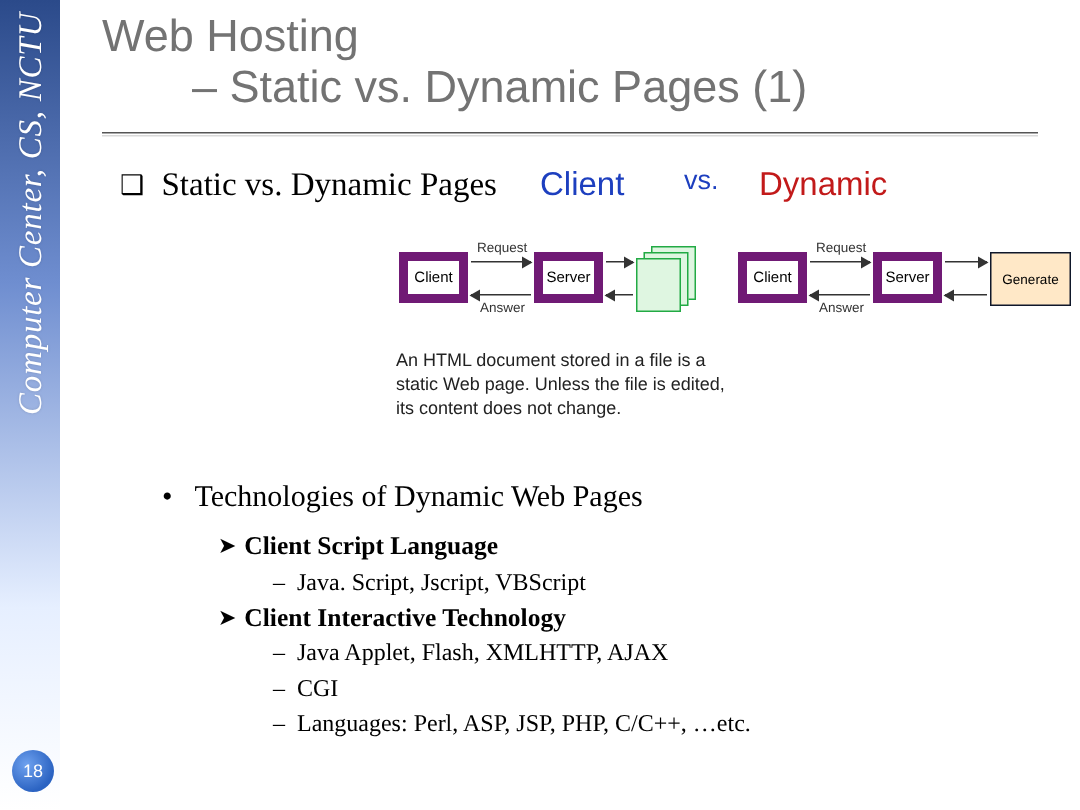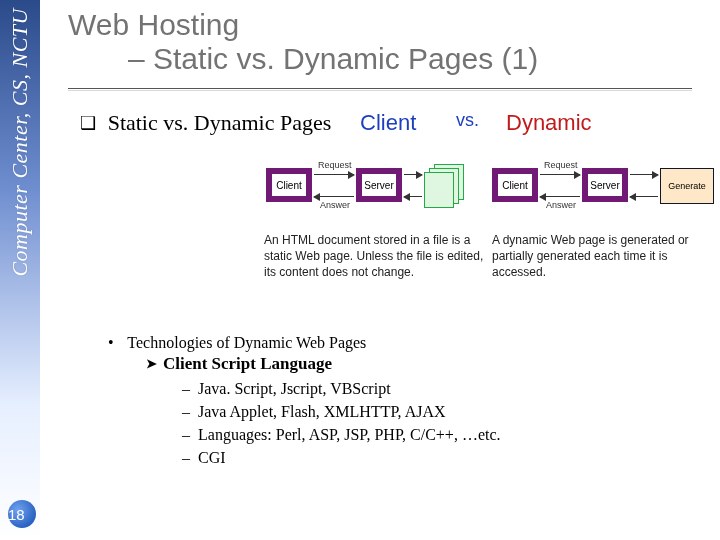--- a/index.html
+++ b/index.html
@@ -50,23 +50,24 @@
   .page-badge {
     position: absolute;
     left: 8px;
     bottom: 12px;
     width: 28px;
     height: 28px;
     border-radius: 50%;
     background: radial-gradient(circle at 35% 35%, #6fa2ef, #2b63c2 70%);
     color: #fff;
     font-family: Arial, sans-serif;
-    font-size: 15px;
+    font-size: 12px;
     display: flex;
     align-items: center;
+    justify-content: center;
   }
   .title-block {
     position: absolute;
     left: 68px;
     top: 8px;
     right: 20px;
     color: #737373;
     font-family: Liberation Sans, sans-serif;
   }
   .title-line1 { font-size: 30px; }
@@ -204,22 +205,22 @@
     font-size: 12px;
     line-height: 1.35;
     color: #222;
   }
   .caption.left  { left: 264px; top: 232px; width: 220px; }
   .caption.right { left: 492px; top: 232px; width: 210px; }
   
   .sub-bullet-dot {
     position: absolute;
     left: 108px;
-    top: 334px;
-    font-size: 16px;
+    top: 320px;
+    font-size: 20px;
   }
   .sub-bullet-dot::before {
     content: "•";
     margin-right: 10px;
   }
   .tech-block {
     position: absolute;
     left: 146px;
     top: 352px;
     font-size: 17px;
@@ -293,27 +294,27 @@
     <div class="arrow" style="left:50px; top:24px; width:40px;"></div>
     <div class="arrow back" style="left:50px; top:46px; width:40px;"></div>
     <div class="arrow-label" style="left:54px; top:10px;">Request</div>
     <div class="arrow-label" style="left:56px; top:50px;">Answer</div>
     <div class="arrow" style="left:140px; top:24px; width:28px;"></div>
     <div class="arrow back" style="left:140px; top:46px; width:28px;"></div>
     <div class="generator">Generate</div>
   </div>
 
   <div class="caption left">An HTML document stored in a file is a static Web page. Unless the file is edited, its content does not change.</div>
-  <div class="caption right">A dynamic Web page is generated or partially generated each time it is accessed.</div>
 
   <div class="sub-bullet-dot">
     <span>Technologies of Dynamic Web Pages</span>
   </div>
 
   <div class="tech-block">
     <div class="tri">Client Script Language</div>
     <div class="dash">Java. Script, Jscript, VBScript</div>
+    <div class="tri">Client Interactive Technology</div>
     <div class="dash">Java Applet, Flash, XMLHTTP, AJAX</div>
+    <div class="dash">CGI</div>
     <div class="dash">Languages: Perl, ASP, JSP, PHP, C/C++, …etc.</div>
-    <div class="dash">CGI</div>
   </div>
 
 </div>
 
 </body></html>

